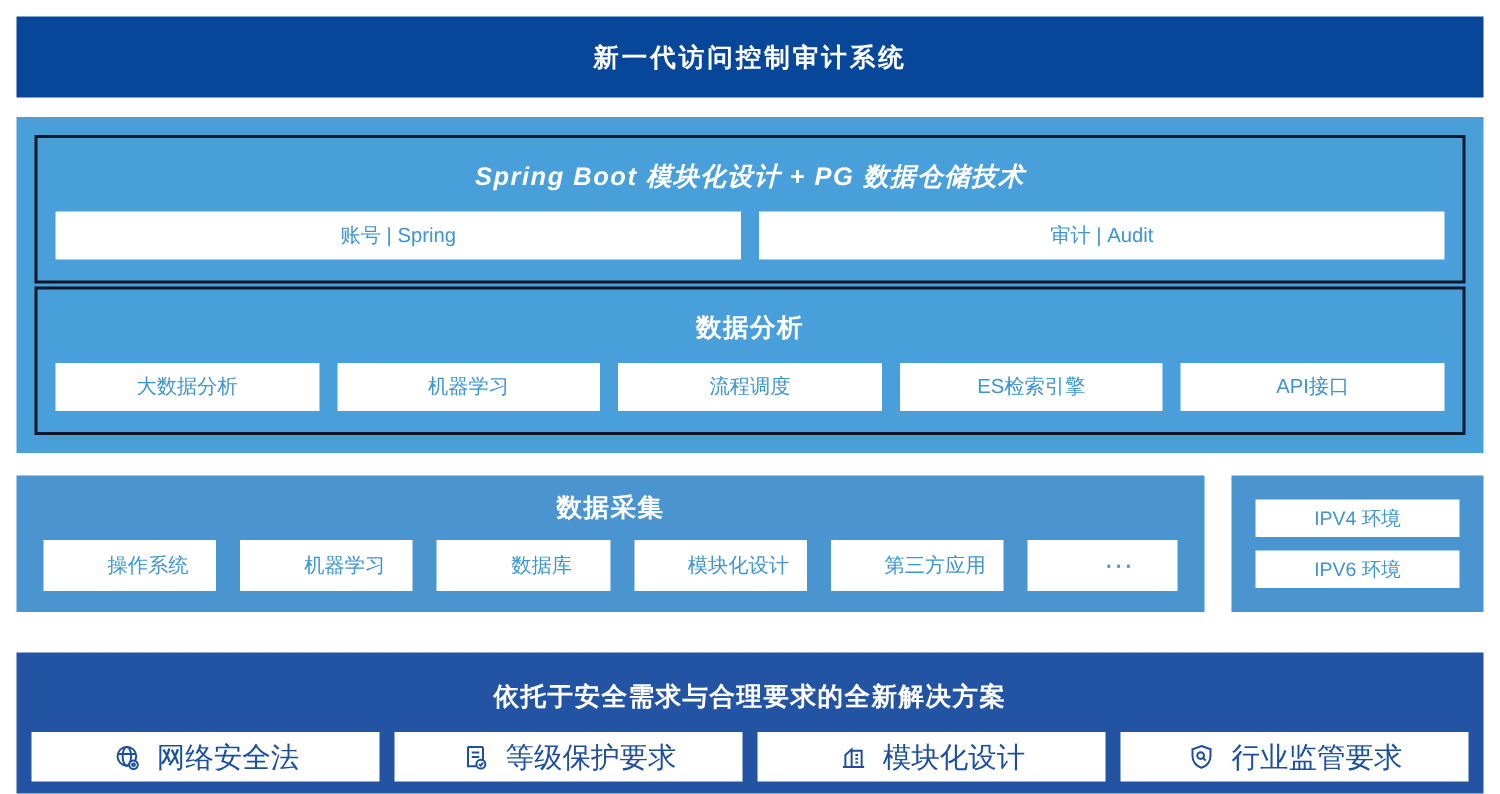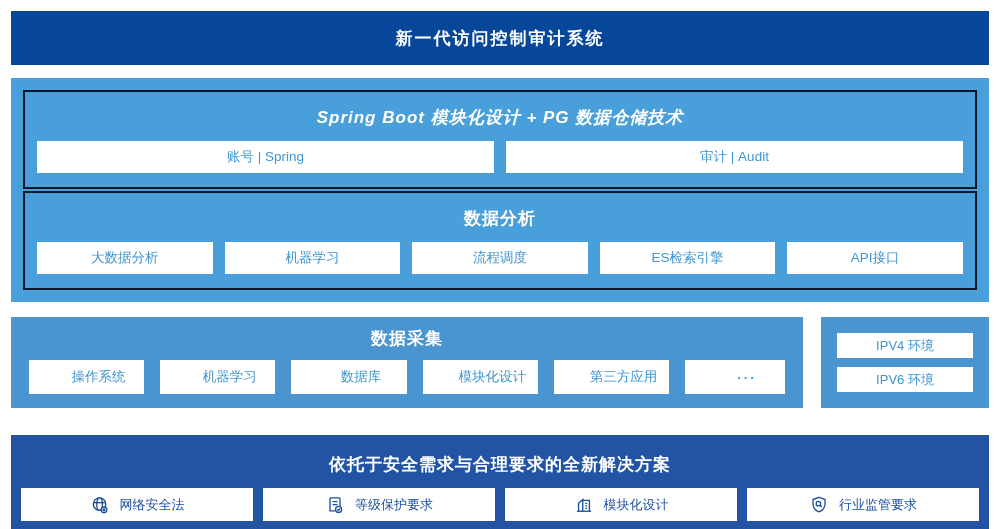--- a/index.html
+++ b/index.html
@@ -83,21 +83,21 @@
     color: #ffffff; font-size: 17px; font-weight: bold;
     text-align: center; letter-spacing: 1px;
     padding: 6px 0 12px 0;
   }
   .sol-row { display: flex; gap: 10px; }
   .sol-chip {
     flex: 1;
     height: 33px;
     background: #ffffff;
     color: #1d4f9e;
-    font-size: 13px;
+    font-size: 19px;
     display: flex; align-items: center; justify-content: center;
     gap: 10px;
     white-space: nowrap;
   }
   .sol-chip svg { display: block; }
 </style>
 </head>
 <body>
 
 <div class="wrap">

